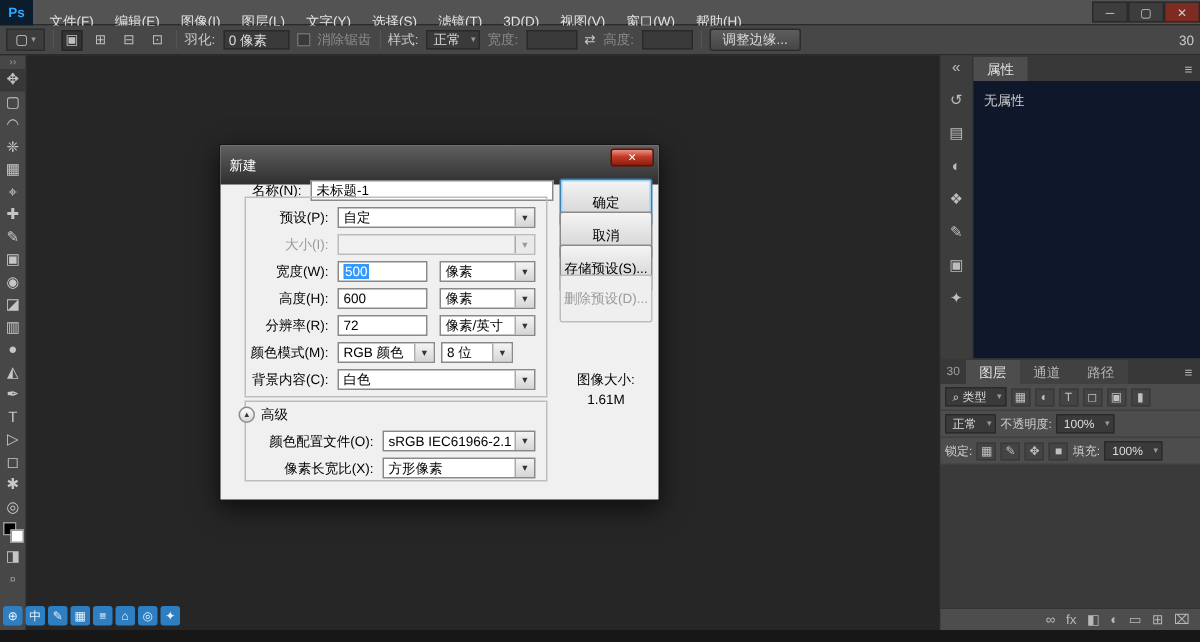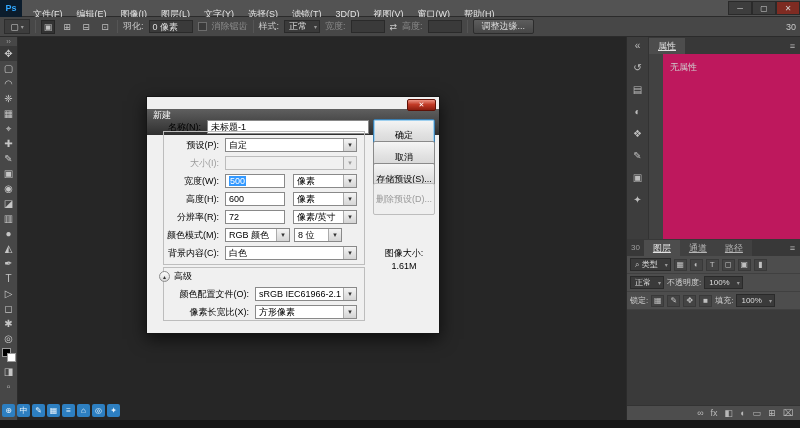--- a/index.html
+++ b/index.html
@@ -58,24 +58,24 @@
 
   
   .right-dock { position:absolute; top:37px; right:0; width:174px; bottom:8px; background:#424242;
                 border-left:1px solid #2b2b2b; }
   .dock-top { position:absolute; top:0; left:0; right:0; height:202px; display:flex; }
   .icon-strip { width:22px; background:#3d3d3d; border-right:1px solid #333; display:flex;
                 flex-direction:column; align-items:center; padding-top:3px; gap:11px; }
   .strip-icon { color:#bdbdbd; font-size:10px; }
   .props { flex:1; display:flex; flex-direction:column; }
   .panel-tabbar { height:17px; background:#383838; display:flex; align-items:flex-end; }
-  .ptab { padding:0 9px; line-height:16px; background:#4d4d4d; color:#e2e2e2; height:16px;text-decoration:underline; }
+  .ptab { padding:0 9px; line-height:16px; background:#4d4d4d; color:#e2e2e2; height:16px; }
   .ptab.inactive { background:#414141; color:#b5b5b5; }
   .panel-menu { margin-left:auto; padding:0 5px; color:#b5b5b5; line-height:16px; }
-  .props-content { flex:1; background:#be185d; padding:7px; color:#cfcfcf;margin-left:14px; }
+  .props-content { flex:1; background:#0f172a; padding:7px; color:#cfcfcf; }
   .tab-mini-label { color:#9f9f9f; padding:0 4px; line-height:16px; font-size:8px; }
 
   .layers { position:absolute; top:202px; left:0; right:0; bottom:0; display:flex; flex-direction:column; }
   .lrow { height:18px; background:#4d4d4d; border-bottom:1px solid #404040; display:flex;
           align-items:center; gap:3px; padding:0 3px; color:#cfcfcf; font-size:8px; }
   .mini-icon { width:13px; height:12px; display:flex; align-items:center; justify-content:center;
                color:#c0c0c0; background:#444; border:1px solid #393939; font-size:8px; }
   .layer-list { flex:1; background:#3a3a3a; }
   .layers-bottom { height:15px; background:#4d4d4d; border-top:1px solid #333; display:flex;
                    justify-content:flex-end; align-items:center; gap:7px; padding:0 7px; }
@@ -84,23 +84,23 @@
   .status-bar { position:absolute; left:0; right:0; bottom:0; height:8px; background:#171717; }
 
   
   .ime-bar { position:absolute; left:2px; bottom:11px; display:flex; gap:2px; z-index:30; }
   .ime-icon { width:13px; height:13px; background:#2d7fc1; border-radius:2px; color:#eaf4fc;
               font-size:8px; display:flex; align-items:center; justify-content:center; }
 
   
   .dialog { position:absolute; left:146px; top:96px; width:294px; height:238px; background:#f0f0f0;
             border:1px solid #161616; box-shadow:0 5px 16px rgba(0,0,0,.65); color:#000; z-index:20; }
-  .dlg-title { position:absolute; top:12px; left:0; right:0; height:26px;
+  .dlg-title { position:absolute; top:0; left:0; right:0; height:26px;
                background:linear-gradient(#5f5f5f,#2f2f2f); color:#fff; display:flex;
-               padding-left:6px; }
+               align-items:center; padding-left:6px; }
   .dlg-close { position:absolute; top:2px; right:3px; width:29px; height:12px;
                background:linear-gradient(#ec9384,#c23b27 45%,#8c1d0f); border:1px solid #5f1106;
                border-radius:2px; color:#fff; font-size:7px; display:flex; align-items:center;
                justify-content:center; }
   .dlg-row { position:absolute; left:4px; height:16px; display:flex; align-items:center; }
   .dlg-label { width:72px; text-align:right; padding-right:4px; white-space:nowrap; }
   .dlg-label.name { width:54px; }
   .dlg-label.wide { width:102px; }
   .dlg-label.dim, .dim-text { color:#9a9a9a; }
   .txt { height:14px; background:#fff; border:1px solid #898989; margin-left:2px;

